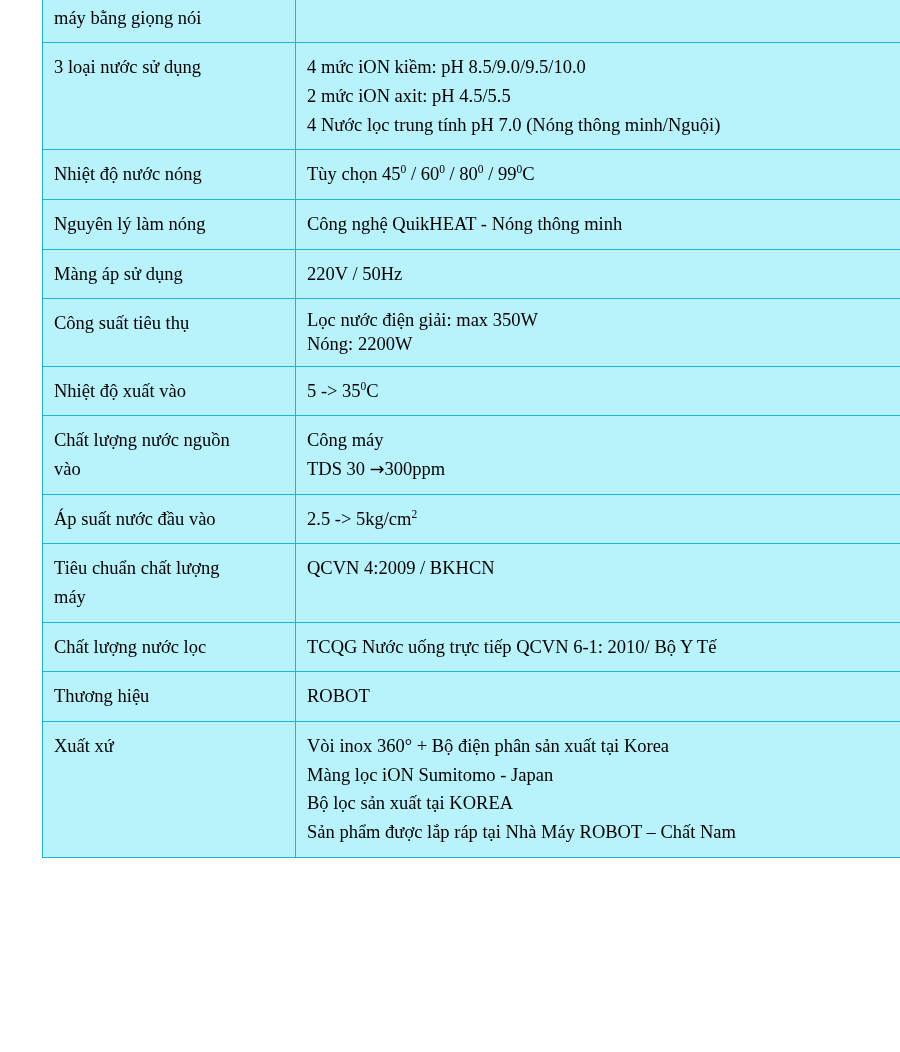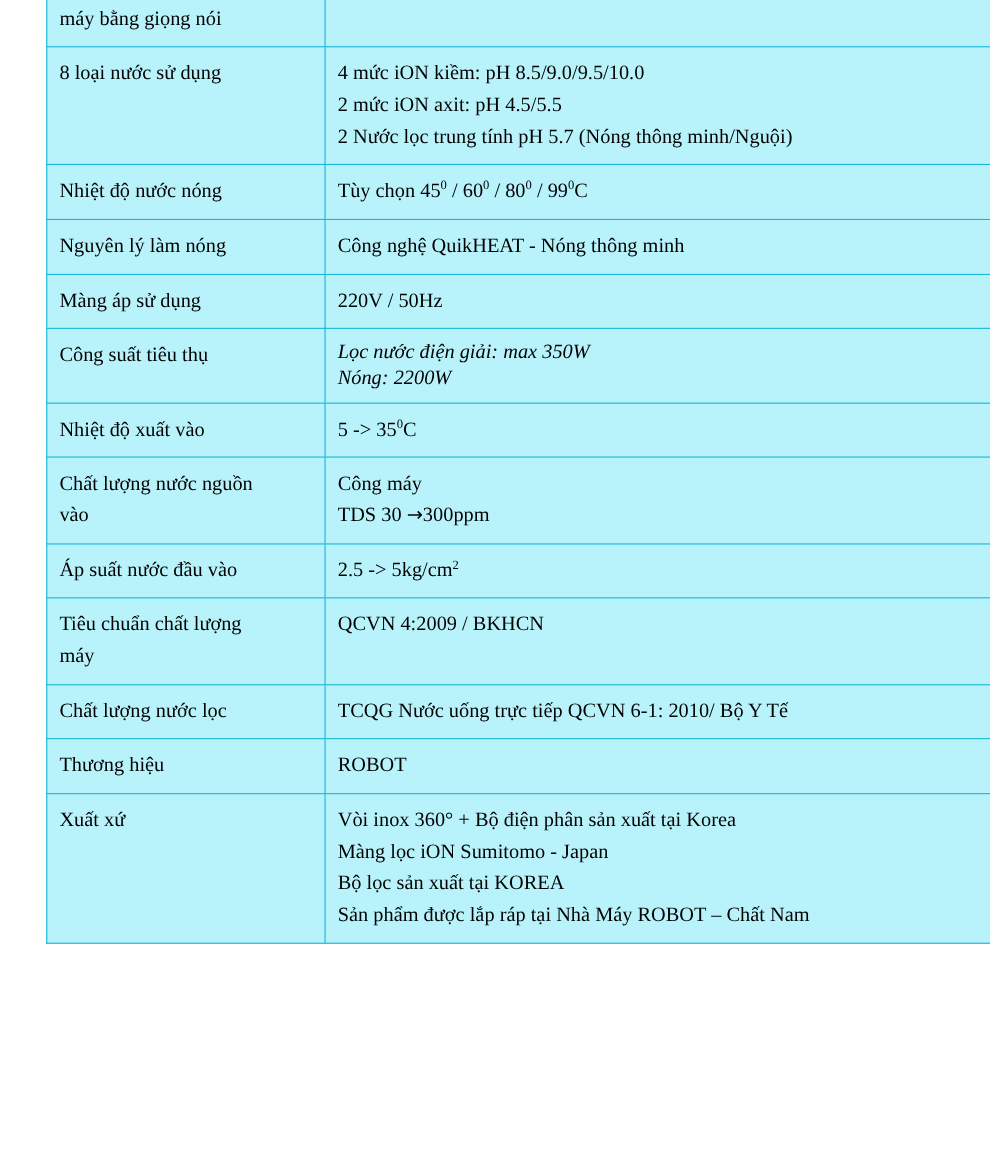--- a/index.html
+++ b/index.html
@@ -41,21 +41,20 @@
     width: 232px;
   }
   .spec-table td.value {
     width: 588px;
   }
   .line {
     display: block;
   }
   .tight .line {
     line-height: 1.25;
-    font-style: italic;
   }
   sup {
     font-size: 0.62em;
     vertical-align: super;
     line-height: 0;
   }
   .mid-label {
     vertical-align: middle;
   }
   .arrow {
@@ -75,26 +74,26 @@
           <span class="line">Thông báo hoạt động</span>
           <span class="line">máy bằng giọng nói</span>
         </td>
         <td class="value">
           <span class="line">Việt &amp; Anh</span>
         </td>
       </tr>
 
       <tr>
         <td class="label">
-          <span class="line"> 8 loại nước sử dụng</span>
+          <span class="line"> 3 loại nước sử dụng</span>
         </td>
         <td class="value">
           <span class="line">4 mức iON kiềm: pH 8.5/9.0/9.5/10.0</span>
           <span class="line">2 mức iON axit: pH 4.5/5.5</span>
-          <span class="line">2 Nước lọc trung tính pH 5.7 (Nóng thông minh/Nguội)</span>
+          <span class="line">4 Nước lọc trung tính pH 7.0 (Nóng thông minh/Nguội)</span>
         </td>
       </tr>
 
       <tr>
         <td class="label">
           <span class="line">Nhiệt độ nước nóng</span>
         </td>
         <td class="value">
           <span class="line">Tùy chọn 45<sup>0</sup> / 60<sup>0</sup> / 80<sup>0</sup> / 99<sup>0</sup>C</span>
         </td>

